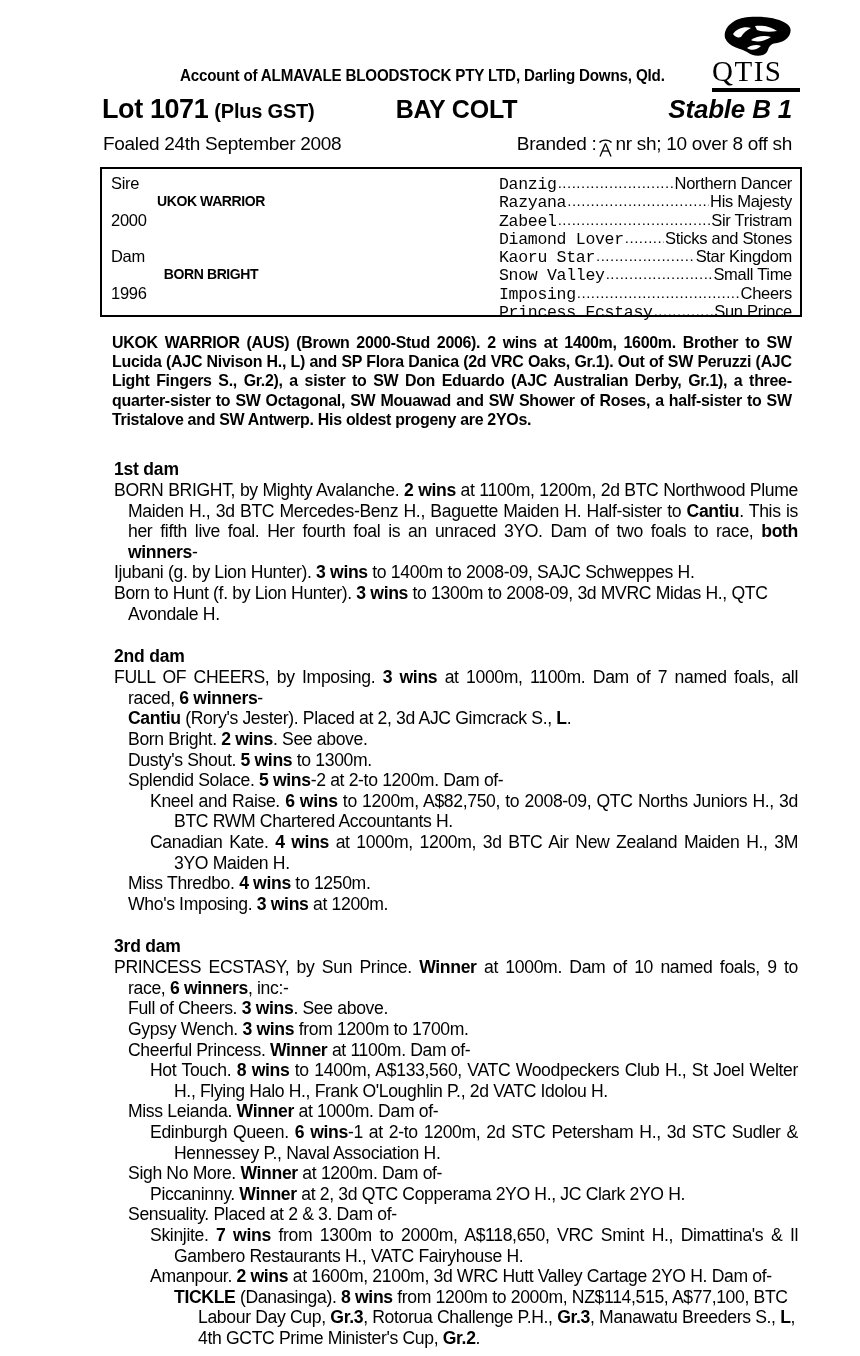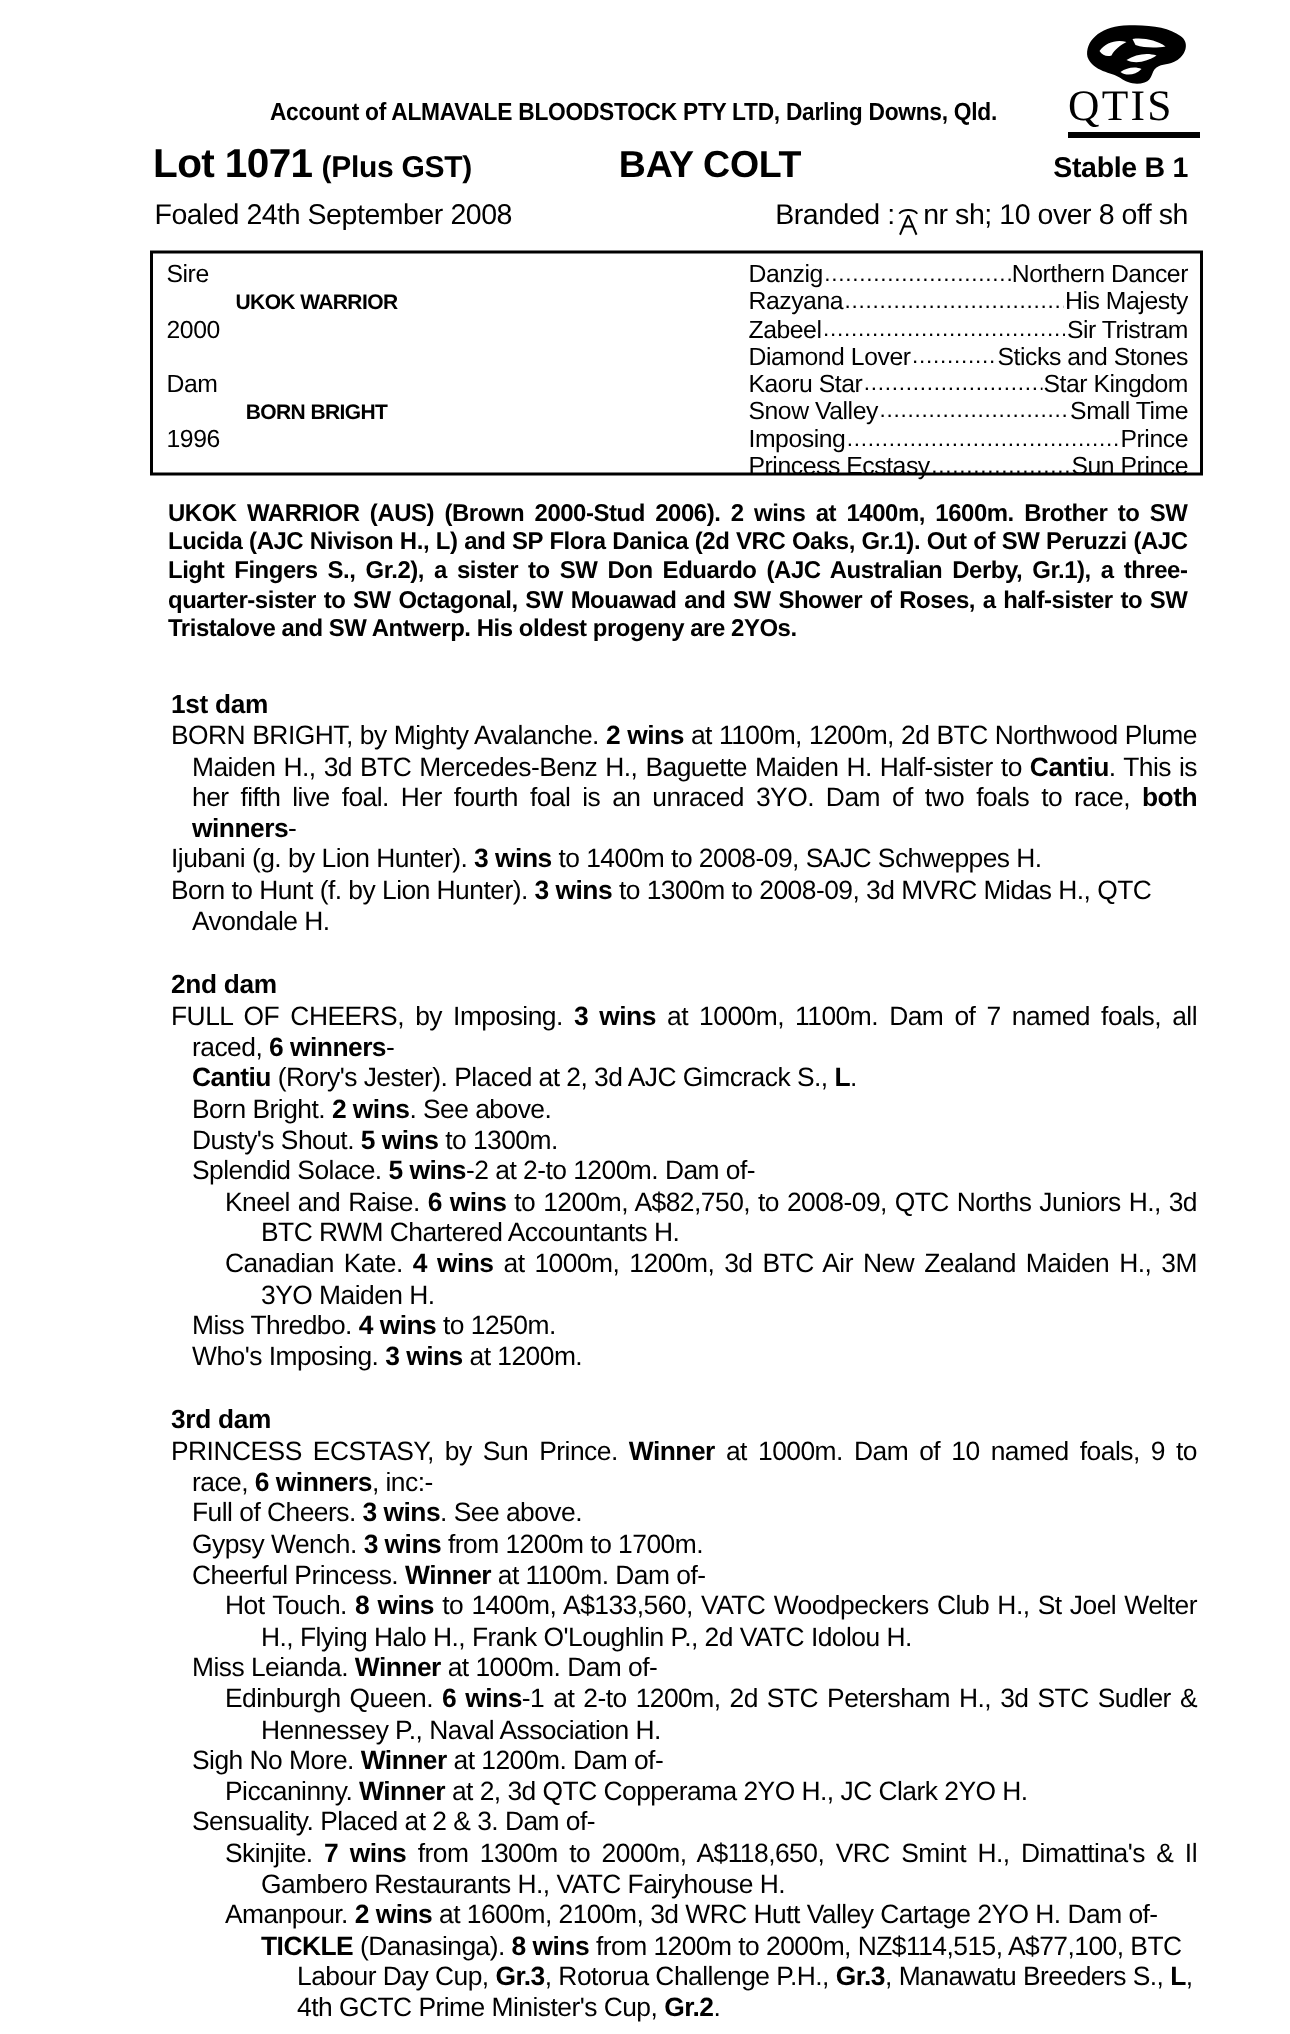--- a/index.html
+++ b/index.html
@@ -89,24 +89,25 @@
   }
   .colour-sex {
     flex: 1;
     text-align: center;
     font-size: 25px;
     font-weight: bold;
     letter-spacing: -0.2px;
     padding-right: 70px;
   }
   .stable {
-    font-size: 19px;
-    font-weight: bold;
-    letter-spacing: -0.2px;
-    white-space: nowrap;
+    font-size: 26px;
+    font-weight: bold;
+    letter-spacing: -0.2px;
+    white-space: nowrap;
+    font-style: italic;
   }
 
   .foaled-row {
     display: flex;
     align-items: baseline;
     margin-top: 8px;
     padding-left: 3px;
     padding-right: 6px;
     font-size: 19px;
     letter-spacing: -0.3px;
@@ -170,21 +171,21 @@
   .gp-row {
     display: flex;
     align-items: baseline;
     font-size: 16.5px;
     line-height: 18.3px;
     height: 18.3px;
     letter-spacing: -0.3px;
     white-space: nowrap;
     overflow: hidden;
   }
-  .gp-name { flex: 0 0 auto; }
+  .gp-name { flex: 0 0 auto; font-family: Liberation Mono, monospace; }
   .gp-dots {
     flex: 1 1 auto;
     overflow: hidden;
     white-space: nowrap;
     margin: 0 1px;
     letter-spacing: 0.5px;
     font-size: 15px;
     position: relative;
     top: -1px;
   }
@@ -316,21 +317,21 @@
           <span class="gp-sire">Star Kingdom</span>
         </div>
         <div class="gp-row">
           <span class="gp-name">Snow Valley</span>
           <span class="gp-dots">................................................................................</span>
           <span class="gp-sire">Small Time</span>
         </div>
         <div class="gp-row">
           <span class="gp-name">Imposing</span>
           <span class="gp-dots">................................................................................</span>
-          <span class="gp-sire">Prince</span>
+          <span class="gp-sire">Cheers</span>
         </div>
         <div class="gp-row">
           <span class="gp-name">Princess Ecstasy</span>
           <span class="gp-dots">................................................................................</span>
           <span class="gp-sire">Sun Prince</span>
         </div>
       </div>
   </div>
 
   <div class="intro">UKOK WARRIOR (AUS) (Brown 2000-Stud 2006). 2 wins at 1400m, 1600m. Brother to SW Lucida (AJC Nivison H., L) and SP Flora Danica (2d VRC Oaks, Gr.1). Out of SW Peruzzi (AJC Light Fingers S., Gr.2), a sister to SW Don Eduardo (AJC Australian Derby, Gr.1), a three-quarter-sister to SW Octagonal, SW Mouawad and SW Shower of Roses, a half-sister to SW Tristalove and SW Antwerp. His oldest progeny are 2YOs.</div>

